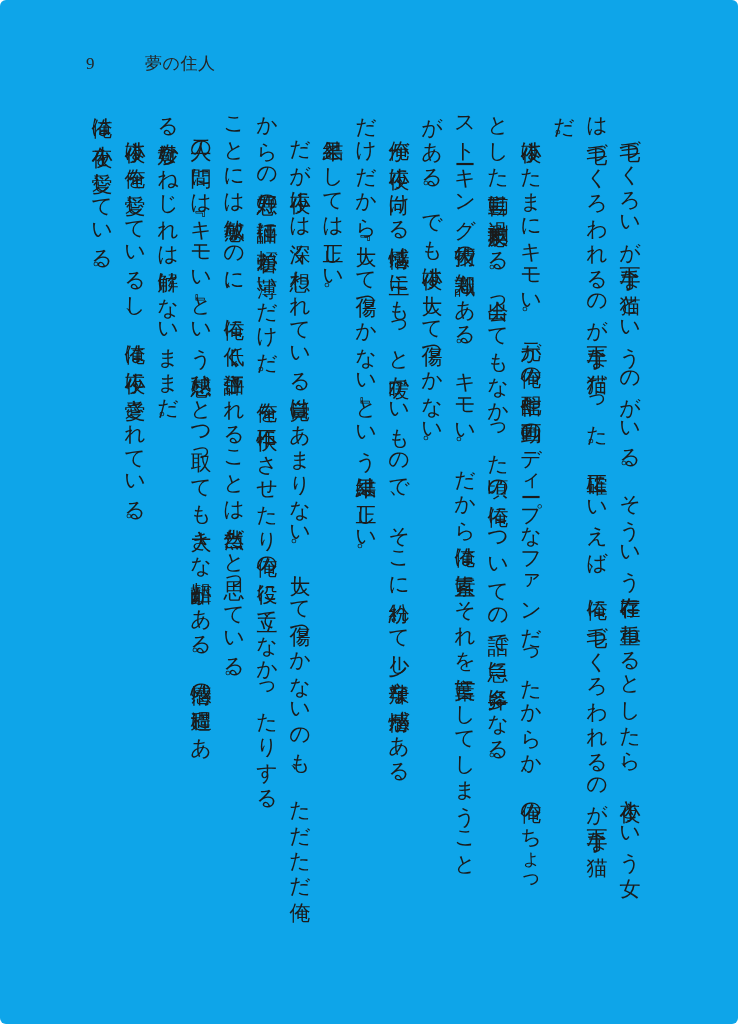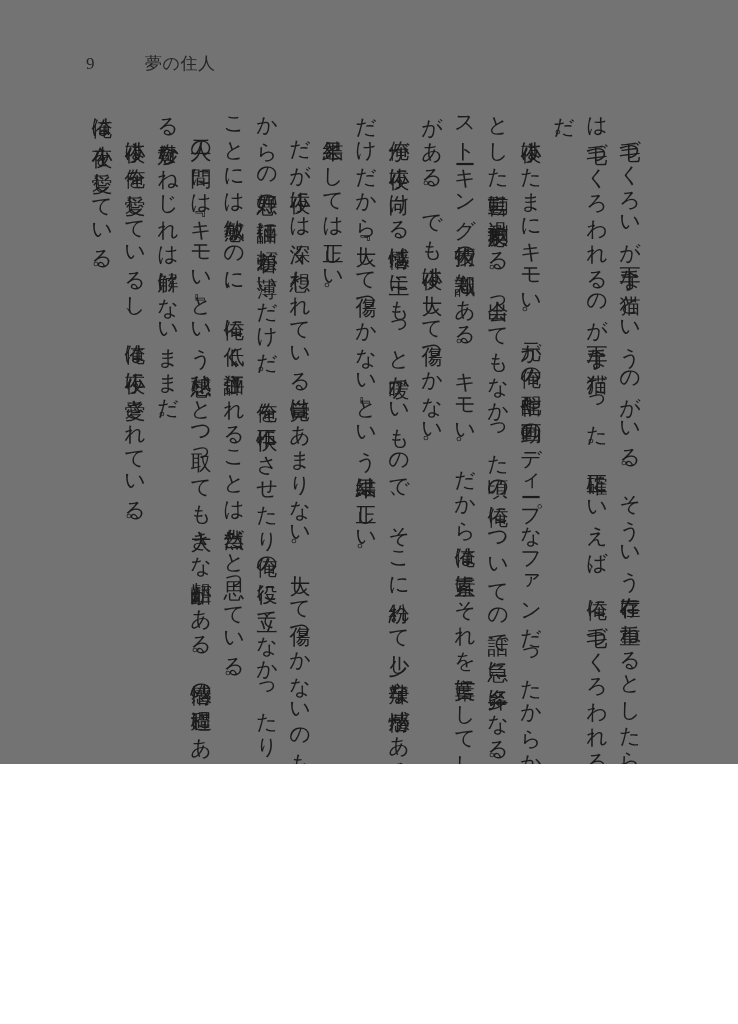--- a/index.html
+++ b/index.html
@@ -2,25 +2,26 @@
 <html lang="ja"><head>
 <meta charset="utf-8">
 <style>
   html, body {
     margin: 0;
     padding: 0;
   }
   .page {
     position: relative;
     width: 738px;
-    height: 764px;
-    background: #737373;
+    height: 1024px;
+    background: #0ea5e9;
     overflow: hidden;
     font-family: "Liberation Serif", "DejaVu Serif", serif;
     color: #1b1b1b;
+    border-radius: 6px;
   }
   .running-header {
     position: absolute;
     top: 52px;
     left: 86px;
     font-size: 17px;
     letter-spacing: 0.5px;
     color: #262626;
     white-space: nowrap;
   }

